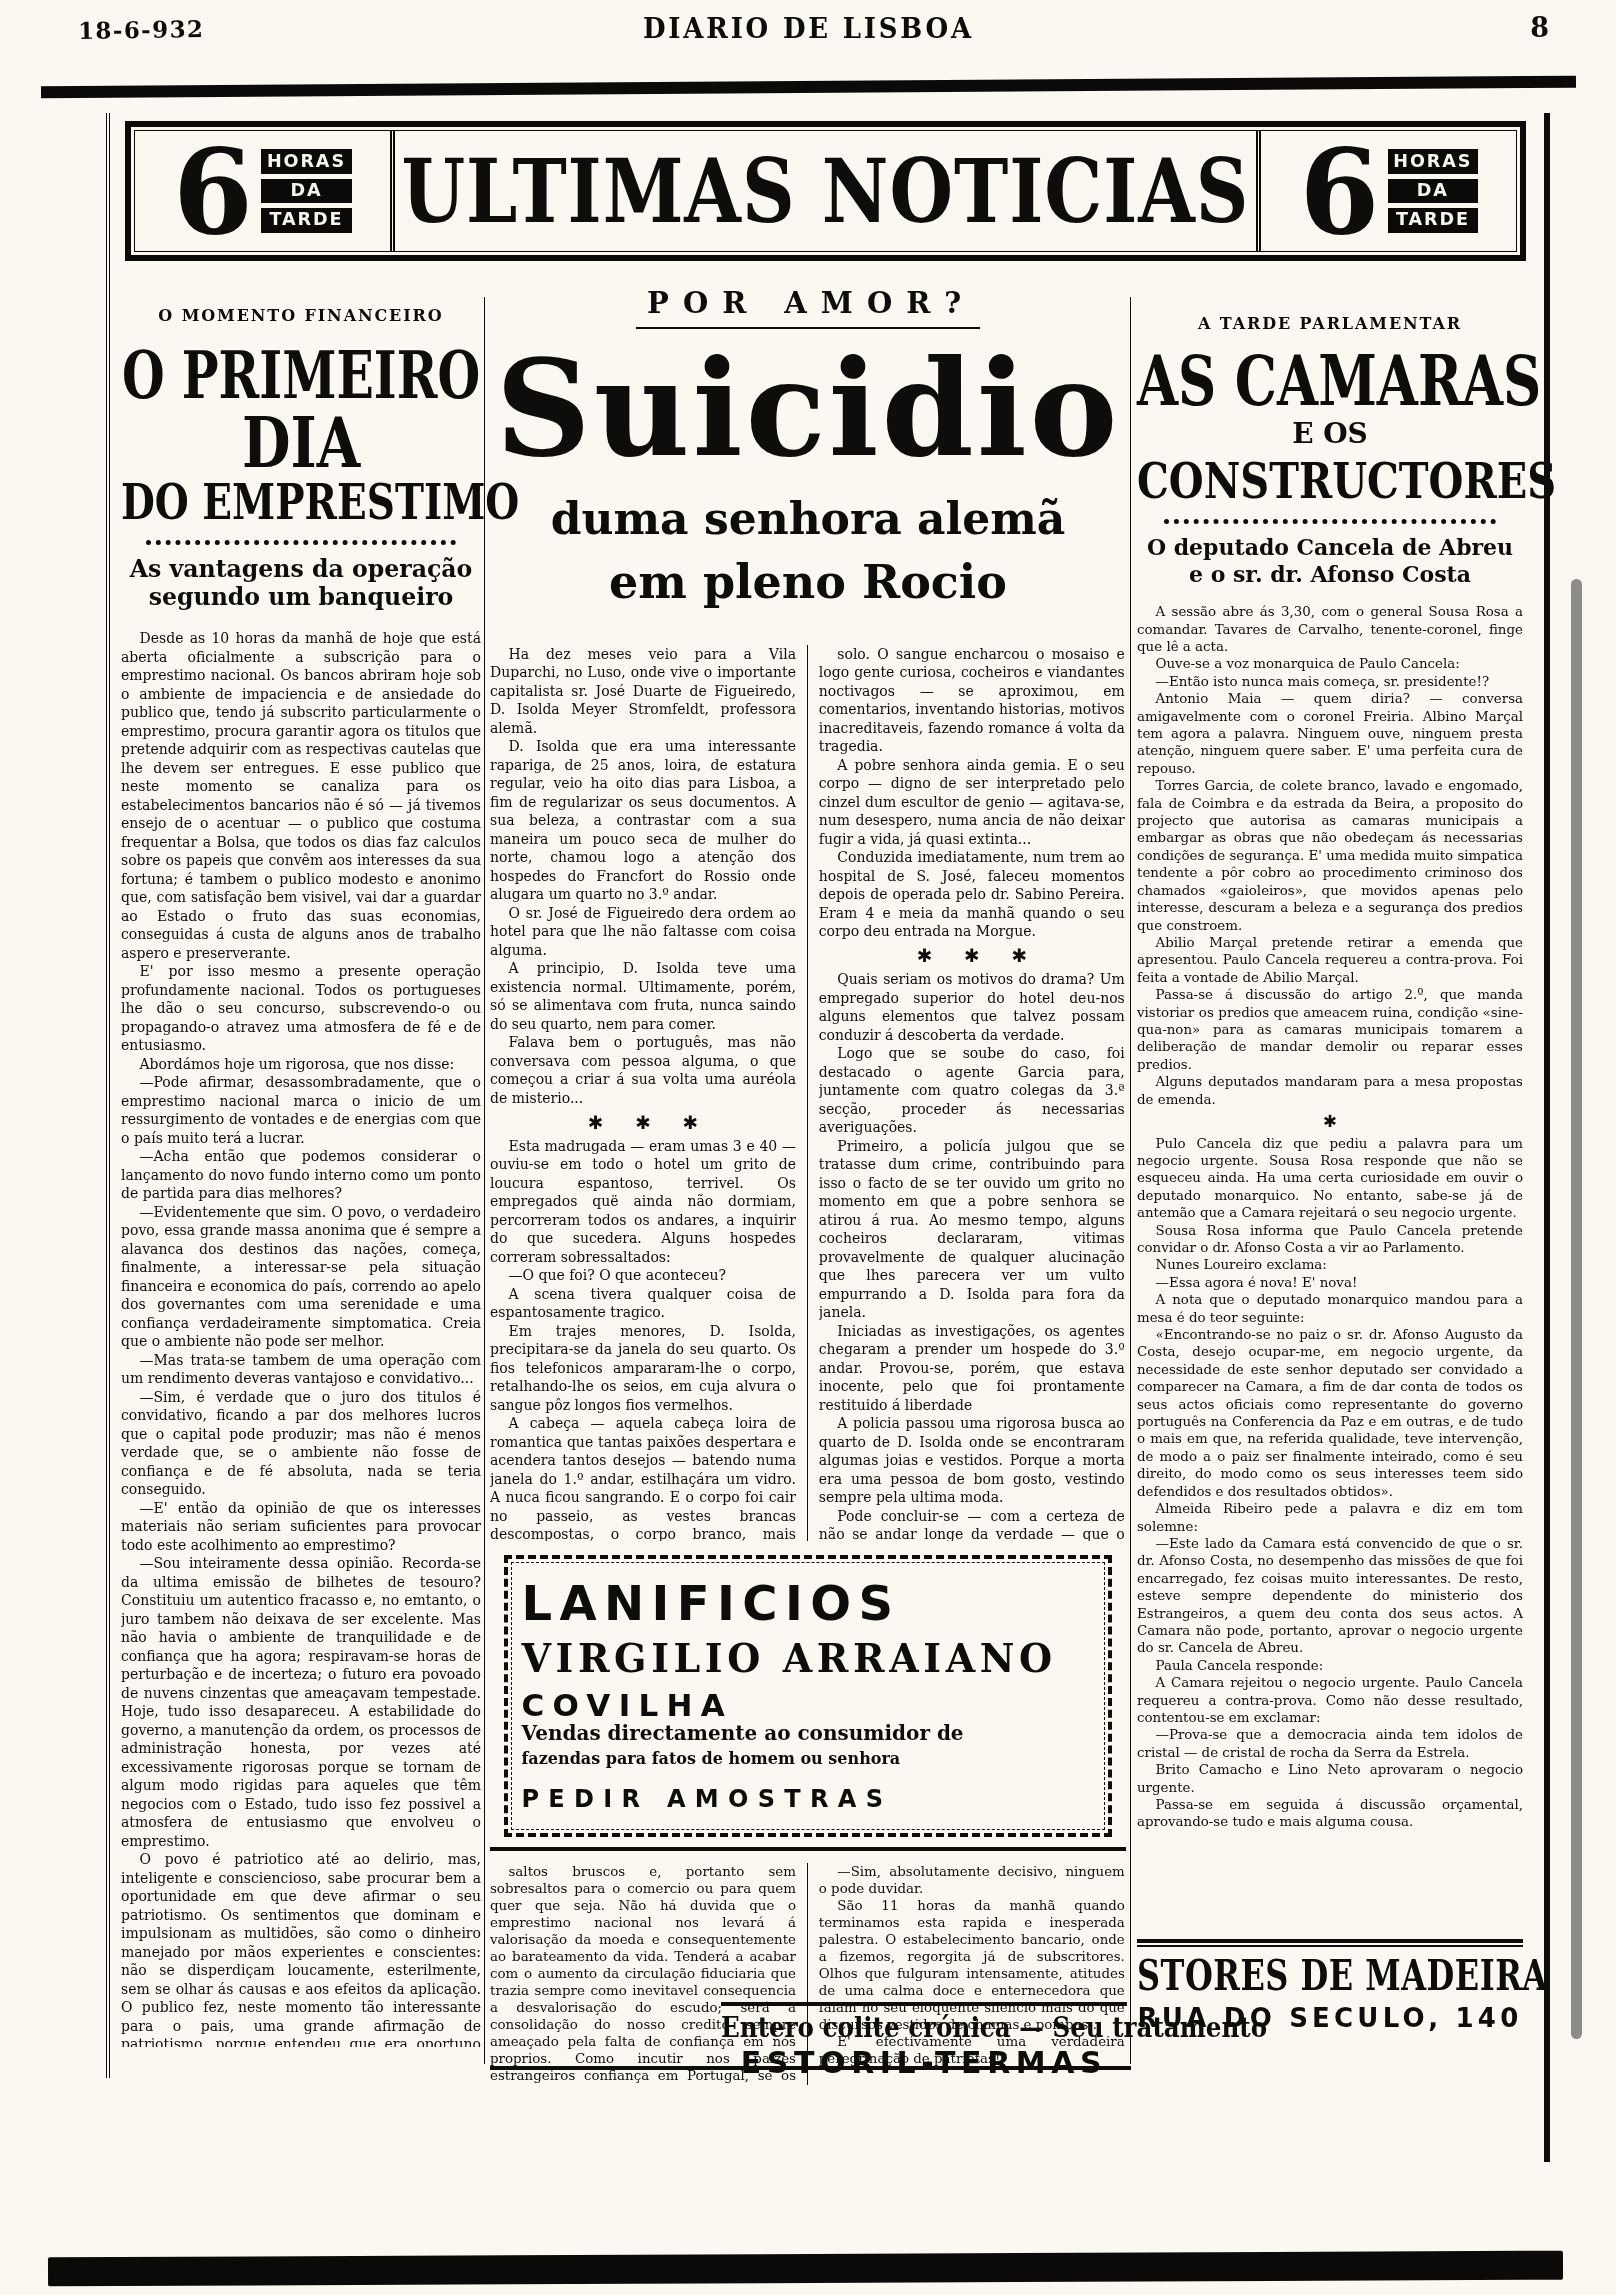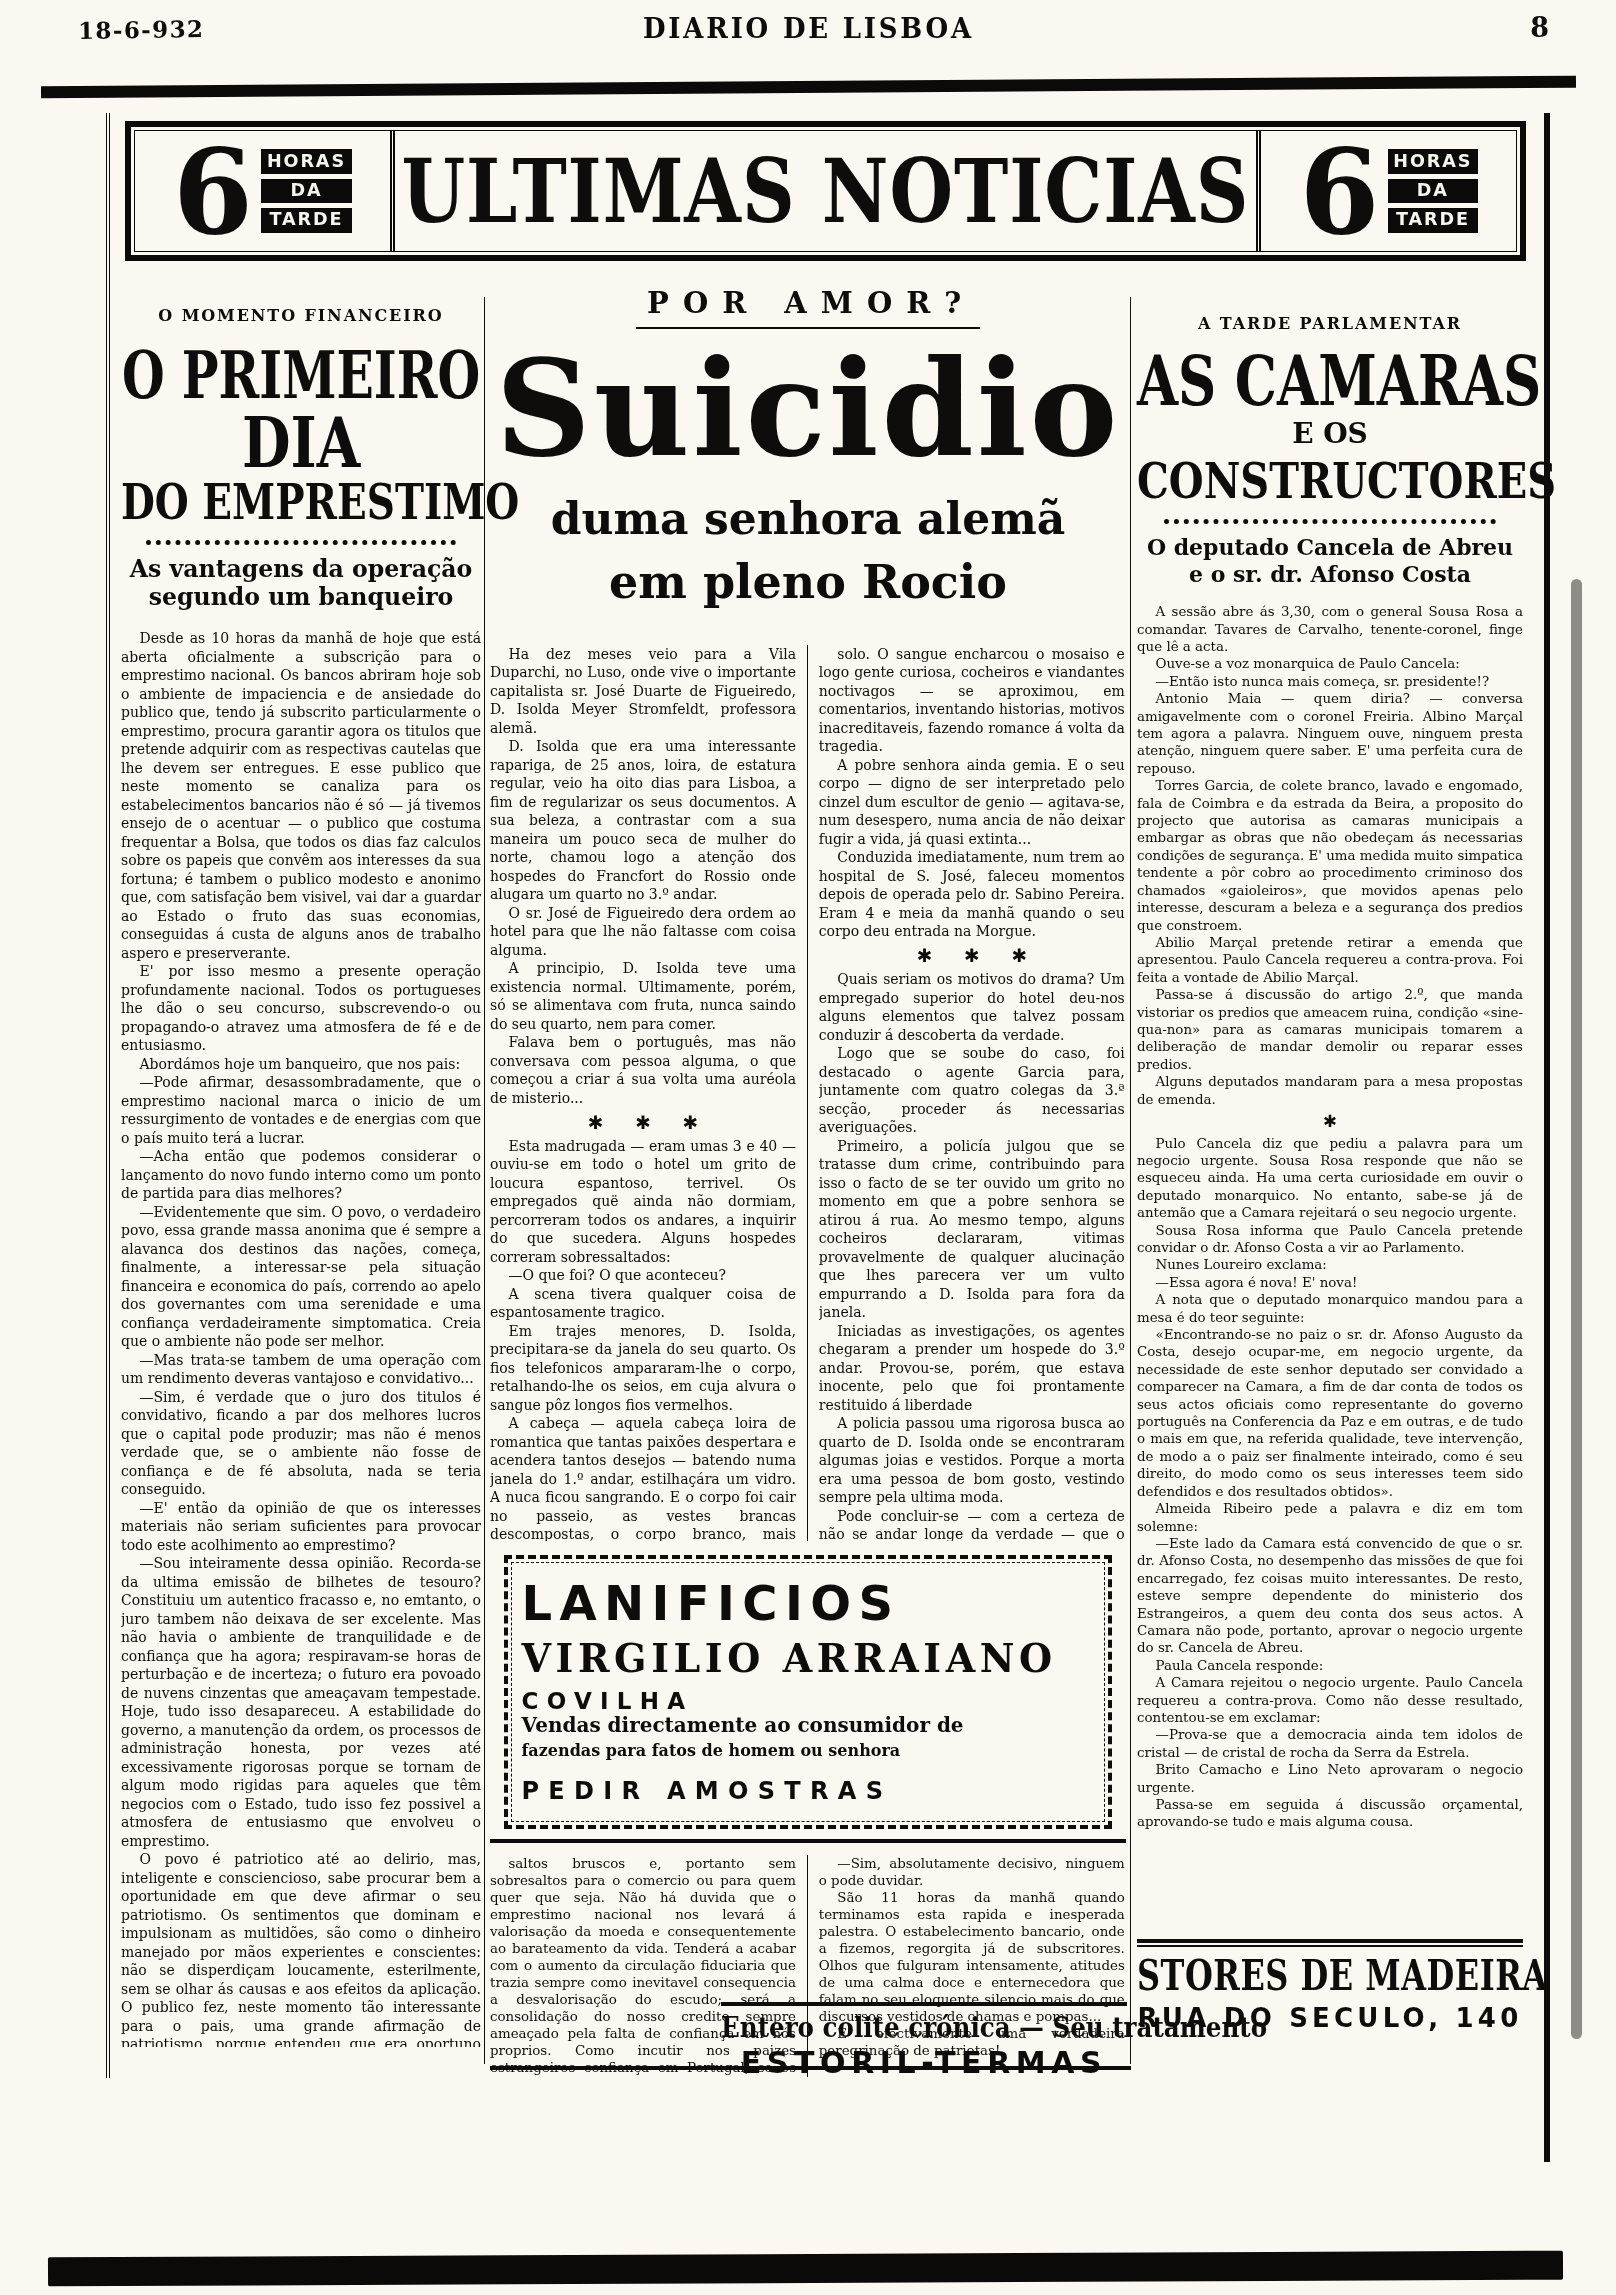--- a/index.html
+++ b/index.html
@@ -69,21 +69,21 @@
   .two-cols .mid-rule{width:1.4px;background:#0e0d0b;margin:0 10.7px;flex:none;}
   .center-body{height:896px;}
   .below-ad{height:222px;margin-top:12px;}
   .below-ad .body-text{font-size:13.4px;line-height:17px;}
 
   
   .ad-lanificios{margin:14px auto 0;width:608px;border:4.2px dashed #0e0d0b;padding:3.2px;}
   .ad-lanificios-inner{border:1.9px dashed #0e0d0b;text-align:left;padding:15.8px 9.3px 17.6px;}
   .ad-title{font-family:"DejaVu Sans",sans-serif;font-weight:bold;font-size:48px;letter-spacing:7.4px;line-height:1;}
   .ad-name{font-weight:bold;font-size:38px;letter-spacing:4.6px;line-height:1;margin-top:12px;transform:scaleY(1.05);}
-  .ad-city{font-family:"DejaVu Sans",sans-serif;font-weight:bold;font-size:23px;letter-spacing:8.3px;margin-top:13px;line-height:1;}
+  .ad-city{font-family:"DejaVu Sans",sans-serif;font-weight:bold;font-size:31px;letter-spacing:8.3px;margin-top:13px;line-height:1;}
   .ad-line{font-weight:bold;font-size:20px;line-height:25.5px;margin-top:0;}
   .ad-line2{font-weight:bold;font-size:16px;line-height:25.5px;}
   .ad-cta{font-family:"DejaVu Sans",sans-serif;font-weight:bold;font-size:24px;letter-spacing:9.3px;margin-top:15.8px;line-height:1;}
   .center-rule{height:3.2px;background:#0e0d0b;margin:10.2px 0 0;}
 
   
   .ad-estoril{left:721px;top:2002px;width:406px;border-top:4.2px solid #0e0d0b;text-align:center;padding-top:10.2px;}
   .estoril-1{font-weight:bold;font-size:24.6px;line-height:1;transform:scaleY(1.15);white-space:nowrap;}
   .estoril-2{font-family:"DejaVu Sans",sans-serif;font-weight:bold;font-size:30px;letter-spacing:5.6px;margin-top:7.4px;line-height:1;}
 
@@ -151,21 +151,21 @@
     <div class="hl-left-2" data-interactable="false">DIA</div>
     <div class="hl-left-3" data-interactable="false">DO EMPRESTIMO</div>
     <div class="ornament" data-interactable="false"></div>
     <div class="subhead" data-interactable="false">
       <div data-interactable="false">As vantagens da operação</div>
       <div data-interactable="false">segundo um banqueiro</div>
     </div>
     <div class="body-text" data-interactable="false">
         <p data-interactable="false">Desde as 10 horas da manhã de hoje que está aberta oficialmente a subscrição para o emprestimo nacional. Os bancos abriram hoje sob o ambiente de impaciencia e de ansiedade do publico que, tendo já subscrito particularmente o emprestimo, procura garantir agora os titulos que pretende adquirir com as respectivas cautelas que lhe devem ser entregues. E esse publico que neste momento se canaliza para os estabelecimentos bancarios não é só — já tivemos ensejo de o acentuar — o publico que costuma frequentar a Bolsa, que todos os dias faz calculos sobre os papeis que convêm aos interesses da sua fortuna; é tambem o publico modesto e anonimo que, com satisfação bem visivel, vai dar a guardar ao Estado o fruto das suas economias, conseguidas á custa de alguns anos de trabalho aspero e preserverante.</p>
         <p data-interactable="false">E' por isso mesmo a presente operação profundamente nacional. Todos os portugueses lhe dão o seu concurso, subscrevendo-o ou propagando-o atravez uma atmosfera de fé e de entusiasmo.</p>
-        <p data-interactable="false">Abordámos hoje um banqueiro, que nos pais:</p>
+        <p data-interactable="false">Abordámos hoje um rigorosa, que nos disse:</p>
         <p data-interactable="false">—Pode afirmar, desassombradamente, que o emprestimo nacional marca o inicio de um ressurgimento de vontades e de energias com que o país muito terá a lucrar.</p>
         <p data-interactable="false">—Acha então que podemos considerar o lançamento do novo fundo interno como um ponto de partida para dias melhores?</p>
         <p data-interactable="false">—Evidentemente que sim. O povo, o verdadeiro povo, essa grande massa anonima que é sempre a alavanca dos destinos das nações, começa, finalmente, a interessar-se pela situação financeira e economica do país, correndo ao apelo dos governantes com uma serenidade e uma confiança verdadeiramente simptomatica. Creia que o ambiente não pode ser melhor.</p>
         <p data-interactable="false">—Mas trata-se tambem de uma operação com um rendimento deveras vantajoso e convidativo...</p>
         <p data-interactable="false">—Sim, é verdade que o juro dos titulos é convidativo, ficando a par dos melhores lucros que o capital pode produzir; mas não é menos verdade que, se o ambiente não fosse de confiança e de fé absoluta, nada se teria conseguido.</p>
         <p data-interactable="false">—E' então da opinião de que os interesses materiais não seriam suficientes para provocar todo este acolhimento ao emprestimo?</p>
         <p data-interactable="false">—Sou inteiramente dessa opinião. Recorda-se da ultima emissão de bilhetes de tesouro? Constituiu um autentico fracasso e, no emtanto, o juro tambem não deixava de ser excelente. Mas não havia o ambiente de tranquilidade e de confiança que ha agora; respiravam-se horas de perturbação e de incerteza; o futuro era povoado de nuvens cinzentas que ameaçavam tempestade. Hoje, tudo isso desapareceu. A estabilidade do governo, a manutenção da ordem, os processos de administração honesta, por vezes até excessivamente rigorosas porque se tornam de algum modo rigidas para aqueles que têm negocios com o Estado, tudo isso fez possivel a atmosfera de entusiasmo que envolveu o emprestimo.</p>
         <p data-interactable="false">O povo é patriotico até ao delirio, mas, inteligente e consciencioso, sabe procurar bem a oportunidade em que deve afirmar o seu patriotismo. Os sentimentos que dominam e impulsionam as multidões, são como o dinheiro manejado por mãos experientes e conscientes: não se disperdiçam loucamente, esterilmente, sem se olhar ás causas e aos efeitos da aplicação. O publico fez, neste momento tão interessante para o pais, uma grande afirmação de patriotismo, porque entendeu que era oportuno faze-la com magnificos resultados para a situação e para os destinos da nação.</p>
       </div>
   </section>

